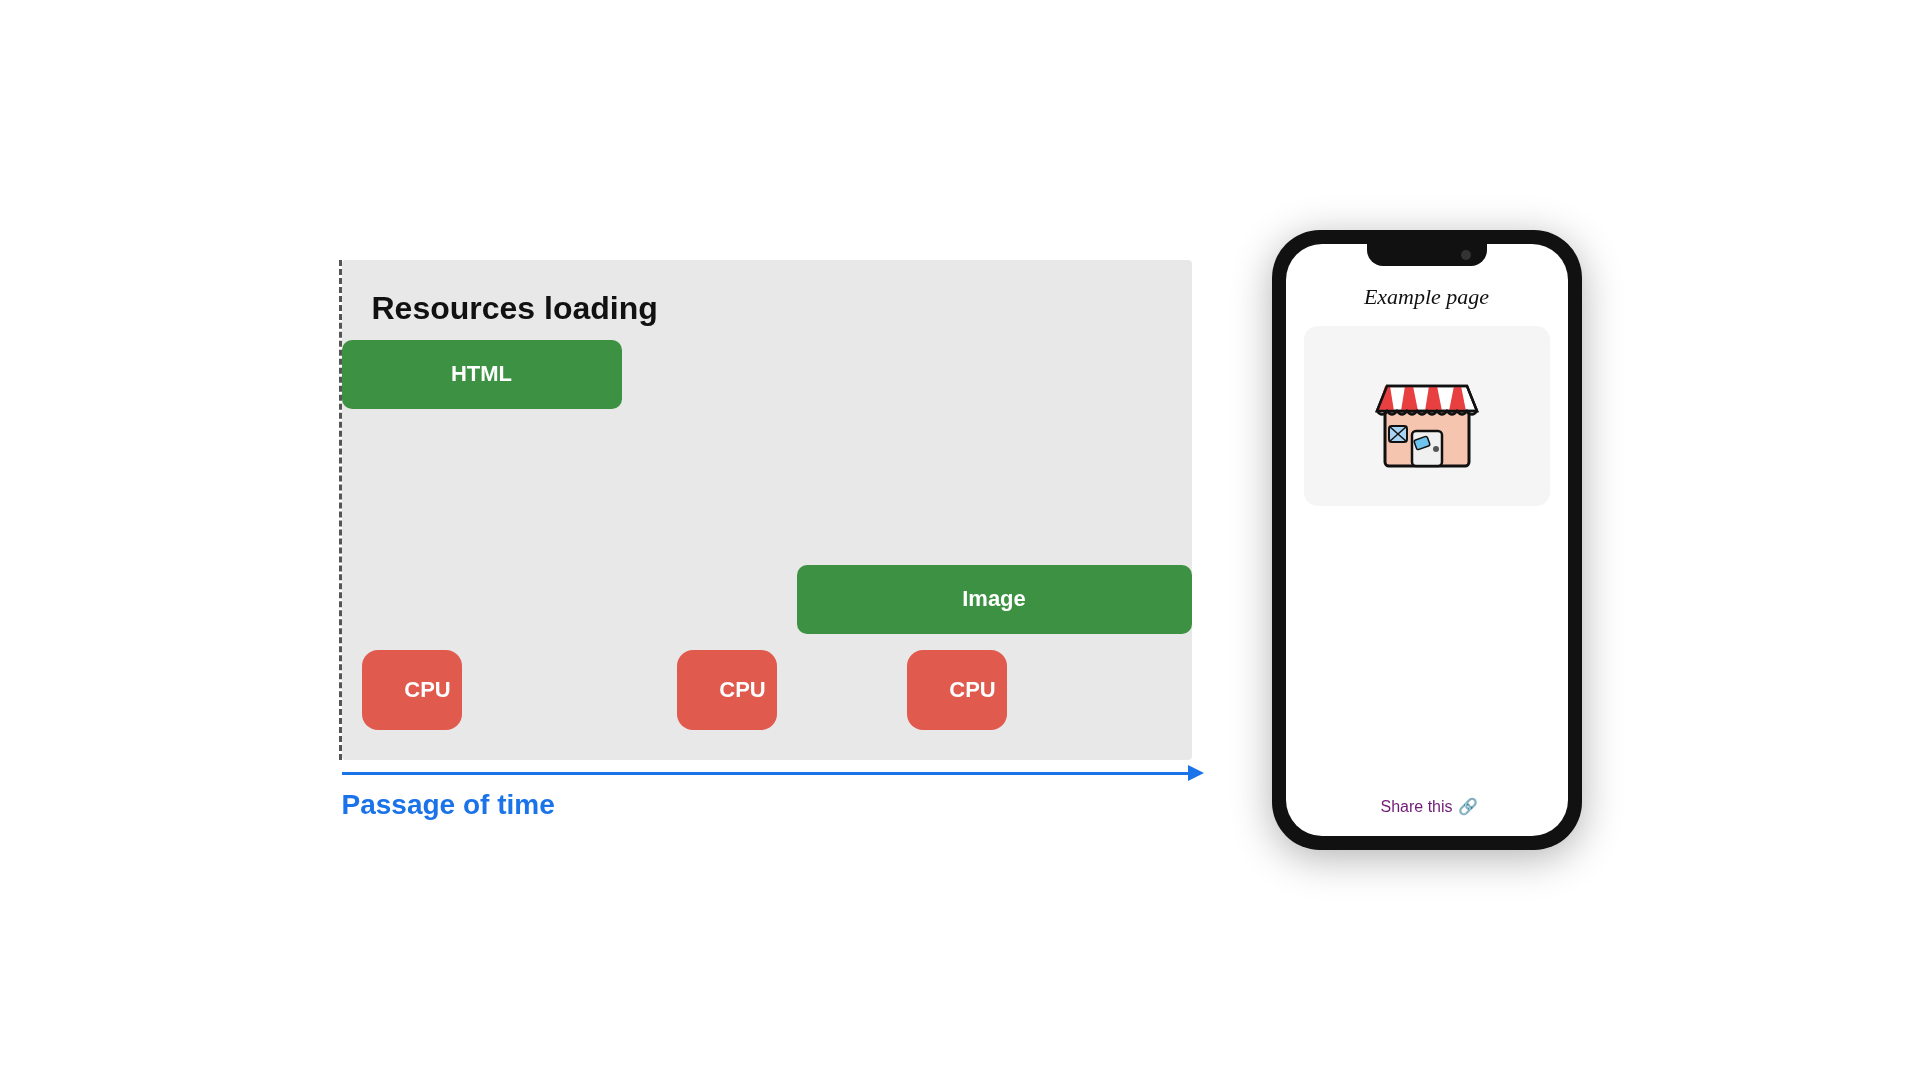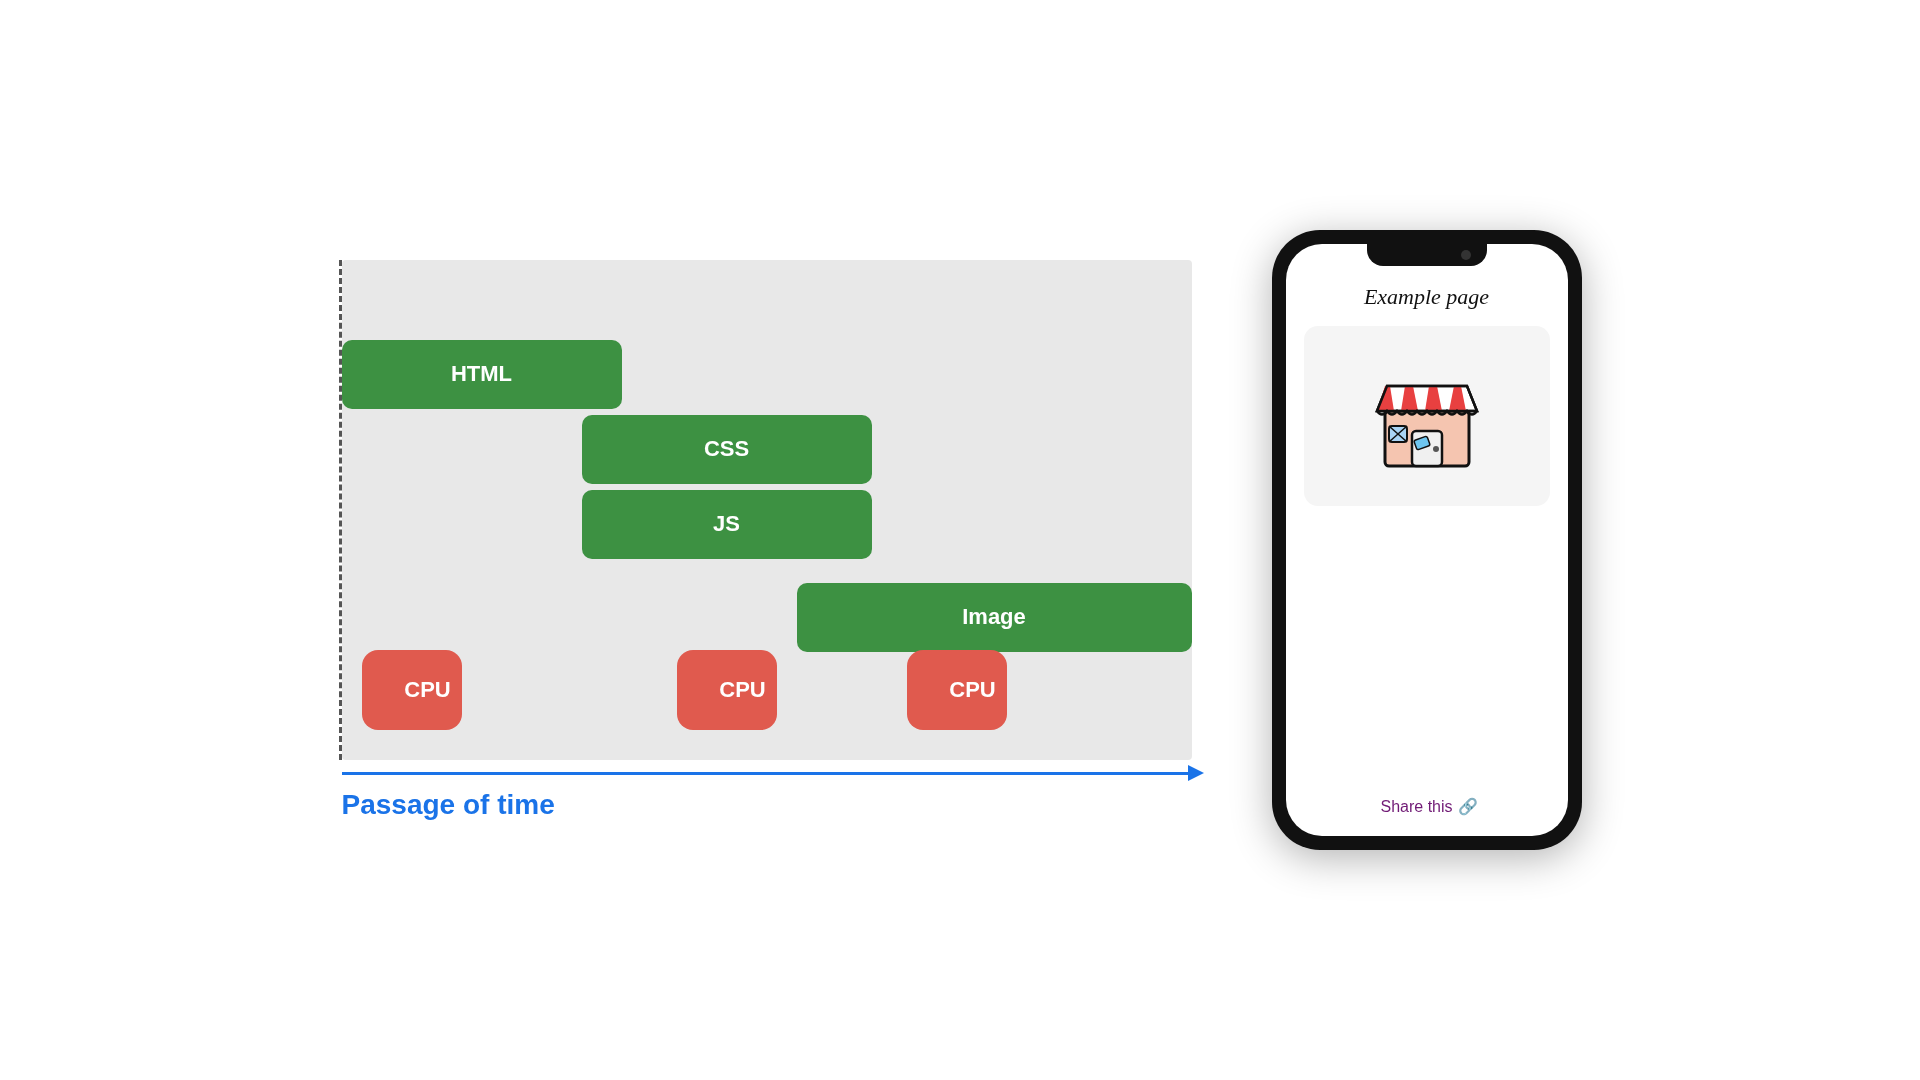--- a/index.html
+++ b/index.html
@@ -78,21 +78,21 @@
       top: 155px;
     }
     .bar-js {
       width: 290px;
       left: 240px;
       top: 230px;
     }
     .bar-image {
       width: 395px;
       left: 455px;
-      top: 323px;
+      top: 305px;
     }
     .cpu-block {
       background: #e05a4e;
       border-radius: 16px;
       color: #fff;
       font-size: 22px;
       font-weight: 700;
       display: flex;
       align-items: center;
       justify-content: center;
@@ -227,29 +227,24 @@
   </style>
 </head>
 <body>
 
 <div class="main-container">
 
   <div class="diagram-section">
     <div class="diagram-outer">
       <div class="vertical-axis"></div>
       <div class="diagram-box">
+        <div class="diagram-title">Resources loading</div>
 
         <div class="resource-bar bar-html">
           <span>HTML</span>
-        </div>
-        <div class="resource-bar bar-css">
-          <span>CSS</span>
-        </div>
-        <div class="resource-bar bar-js">
-          <span>JS</span>
         </div>
         <div class="resource-bar bar-image">
           <span>Image</span>
         </div>
 
         <div class="cpu-block cpu-1">
           <span>CPU</span>
         </div>
         <div class="cpu-block cpu-2">
           <span>CPU</span>

